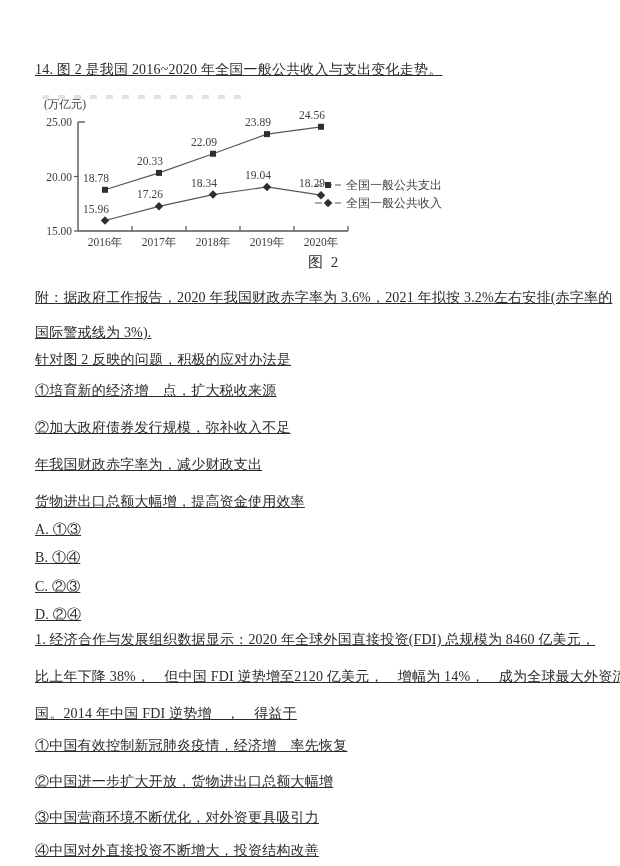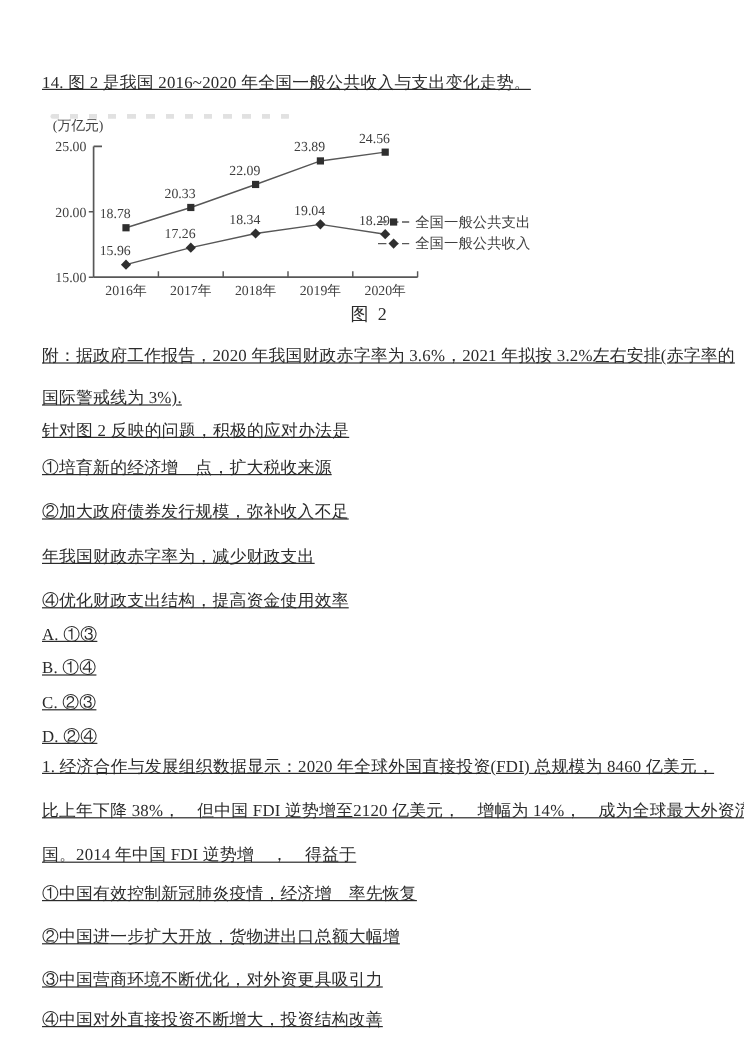--- a/index.html
+++ b/index.html
@@ -6,21 +6,21 @@
   body{
     width:620px;height:866px;position:relative;overflow:hidden;
     background:#ffffff;color:#2b2b2b;
     font-family:"Liberation Serif","DejaVu Serif",serif;
   }
   .line{
     position:absolute;left:35px;white-space:nowrap;
     font-size:14px;letter-spacing:.2px;line-height:20px;text-decoration:underline;
   }
   .caption{
-    position:absolute;left:292px;top:253px;font-size:15px;letter-spacing:2px;
+    position:absolute;left:308px;top:253px;font-size:15px;letter-spacing:2px;
   }
   .chart-wrap{
     position:absolute;left:30px;top:88px;width:560px;height:175px;margin:0;text-align:right;
   }
   .scan-smudge{
     position:absolute;left:42px;top:95px;width:200px;height:4px;opacity:.45;
     background:repeating-linear-gradient(90deg,#bdbdbd 0 7px,transparent 7px 16px);
     border-radius:2px;
   }
   svg text{font-family:"Liberation Serif","DejaVu Serif",serif;}
@@ -94,21 +94,21 @@
 
 <div class="caption">图 2</div>
 
 <div class="line" style="top:288px">附：据政府工作报告，2020 年我国财政赤字率为 3.6%，2021 年拟按 3.2%左右安排(赤字率的</div>
 <div class="line" style="top:323px">国际警戒线为 3%).</div>
 <div class="line" style="top:350px">针对图 2 反映的问题，积极的应对办法是</div>
 
 <div class="line" style="top:381px">①培育新的经济增　点，扩大税收来源</div>
 <div class="line" style="top:418px">②加大政府债券发行规模，弥补收入不足</div>
 <div class="line" style="top:455px">年我国财政赤字率为，减少财政支出</div>
-<div class="line" style="top:492px">④优化财政支出结构，提高资金使用效率</div>
+<div class="line" style="top:492px">货物进出口总额大幅增，提高资金使用效率</div>
 
 <div class="line" style="top:520px">A. ①③</div>
 <div class="line" style="top:548px">B. ①④</div>
 <div class="line" style="top:577px">C. ②③</div>
 <div class="line" style="top:605px">D. ②④</div>
 
 <div class="line" style="top:630px">1. 经济合作与发展组织数据显示：2020 年全球外国直接投资(FDI) 总规模为 8460 亿美元，</div>
 <div class="line" style="top:667px">比上年下降 38%，　但中国 FDI 逆势增至2120 亿美元，　增幅为 14%，　成为全球最大外资流入</div>
 <div class="line" style="top:704px">国。2014 年中国 FDI 逆势增　，　得益于</div>
 

